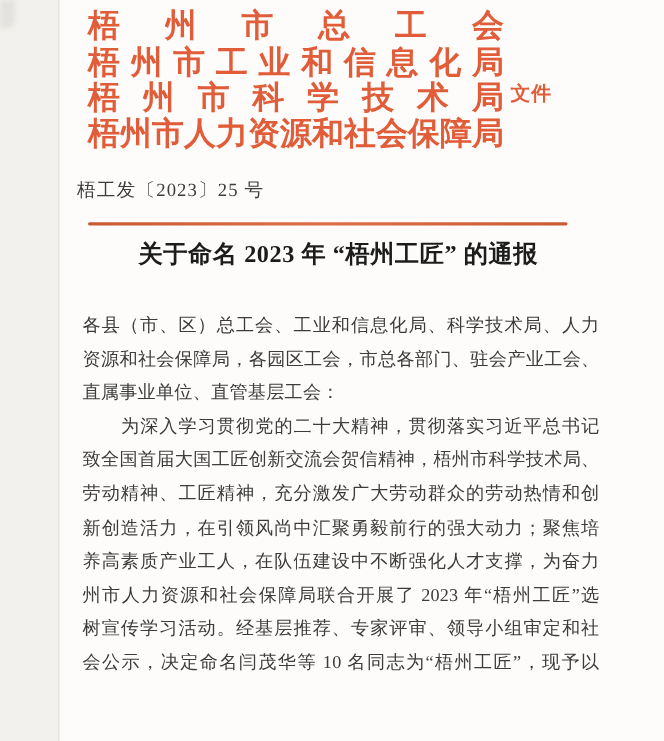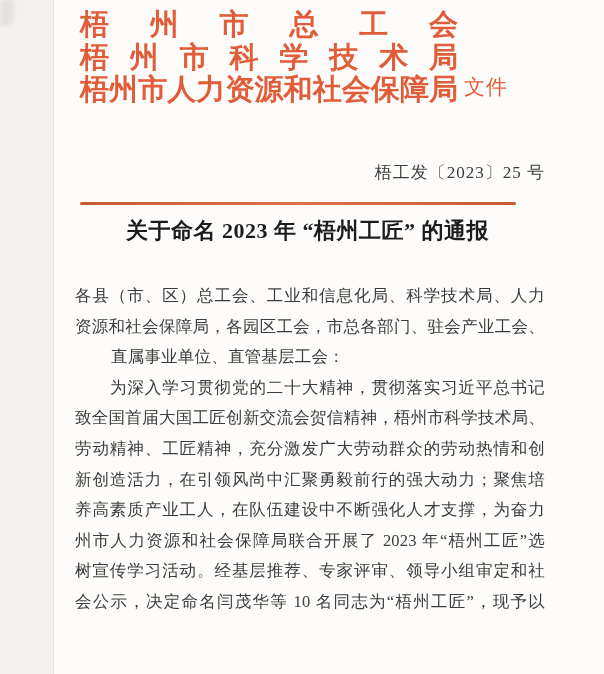--- a/index.html
+++ b/index.html
@@ -23,26 +23,26 @@
     position:absolute;left:80px;top:8px;width:378px;
   }
   .agency-line{
     font-size:29px;line-height:32.5px;font-weight:bold;
     color:var(--accent,#e15c38);
     text-align:justify;text-align-last:justify;
     white-space:normal;
   }
   .doc-label{
     position:absolute;left:464px;top:73px;
-    font-size:21px;font-weight:normal;letter-spacing:1px;
+    font-size:18px;font-weight:bold;letter-spacing:1px;
     color:var(--accent,#e15c38);
   }
   .doc-number{
     position:absolute;left:70px;top:161px;width:475px;
-    text-align:right;font-size:17px;letter-spacing:1px;
+    text-align:left;font-size:17px;letter-spacing:1px;
     color:var(--text,#3c3c3c);
   }
   .red-divider{
     position:absolute;left:80px;top:202px;width:436px;height:2.5px;
     background:linear-gradient(to right,var(--divider,#c95b33),#dd7048,var(--divider,#c95b33));
     border-radius:2px;
   }
   
   .doc-title{
     position:absolute;left:70px;top:216px;width:475px;margin:0;
@@ -52,33 +52,34 @@
   
   .doc-body{
     position:absolute;left:75px;top:281px;width:470px;
     font-size:16.5px;color:var(--text,#3c3c3c);
   }
   .doc-line{
     line-height:30.6px;height:30.6px;
     text-align:justify;text-align-last:justify;
     letter-spacing:.2px;
   }
-  .doc-line.open-end{text-align-last:left;margin-left:36px;}
+  .doc-line.open-end{text-align-last:left;}
   .doc-line.indent{padding-left:35px;}
 </style>
 </head>
 <body>
 
 <div class="screen">
 
   <div class="scan-strip"></div>
   <div class="scan-smudge"></div>
 
   <div class="agency-block">
     <div class="agency-line">梧州市总工会</div>
+    <div class="agency-line">梧州市工业和信息化局</div>
     <div class="agency-line">梧州市科学技术局</div>
     <div class="agency-line">梧州市人力资源和社会保障局</div>
   </div>
   <div class="doc-label">文件</div>
 
   <div class="doc-number">梧工发〔2023〕25 号</div>
 
   <div class="red-divider"></div>
 
   <h1 class="doc-title">关于命名 2023 年 “梧州工匠” 的通报</h1>

